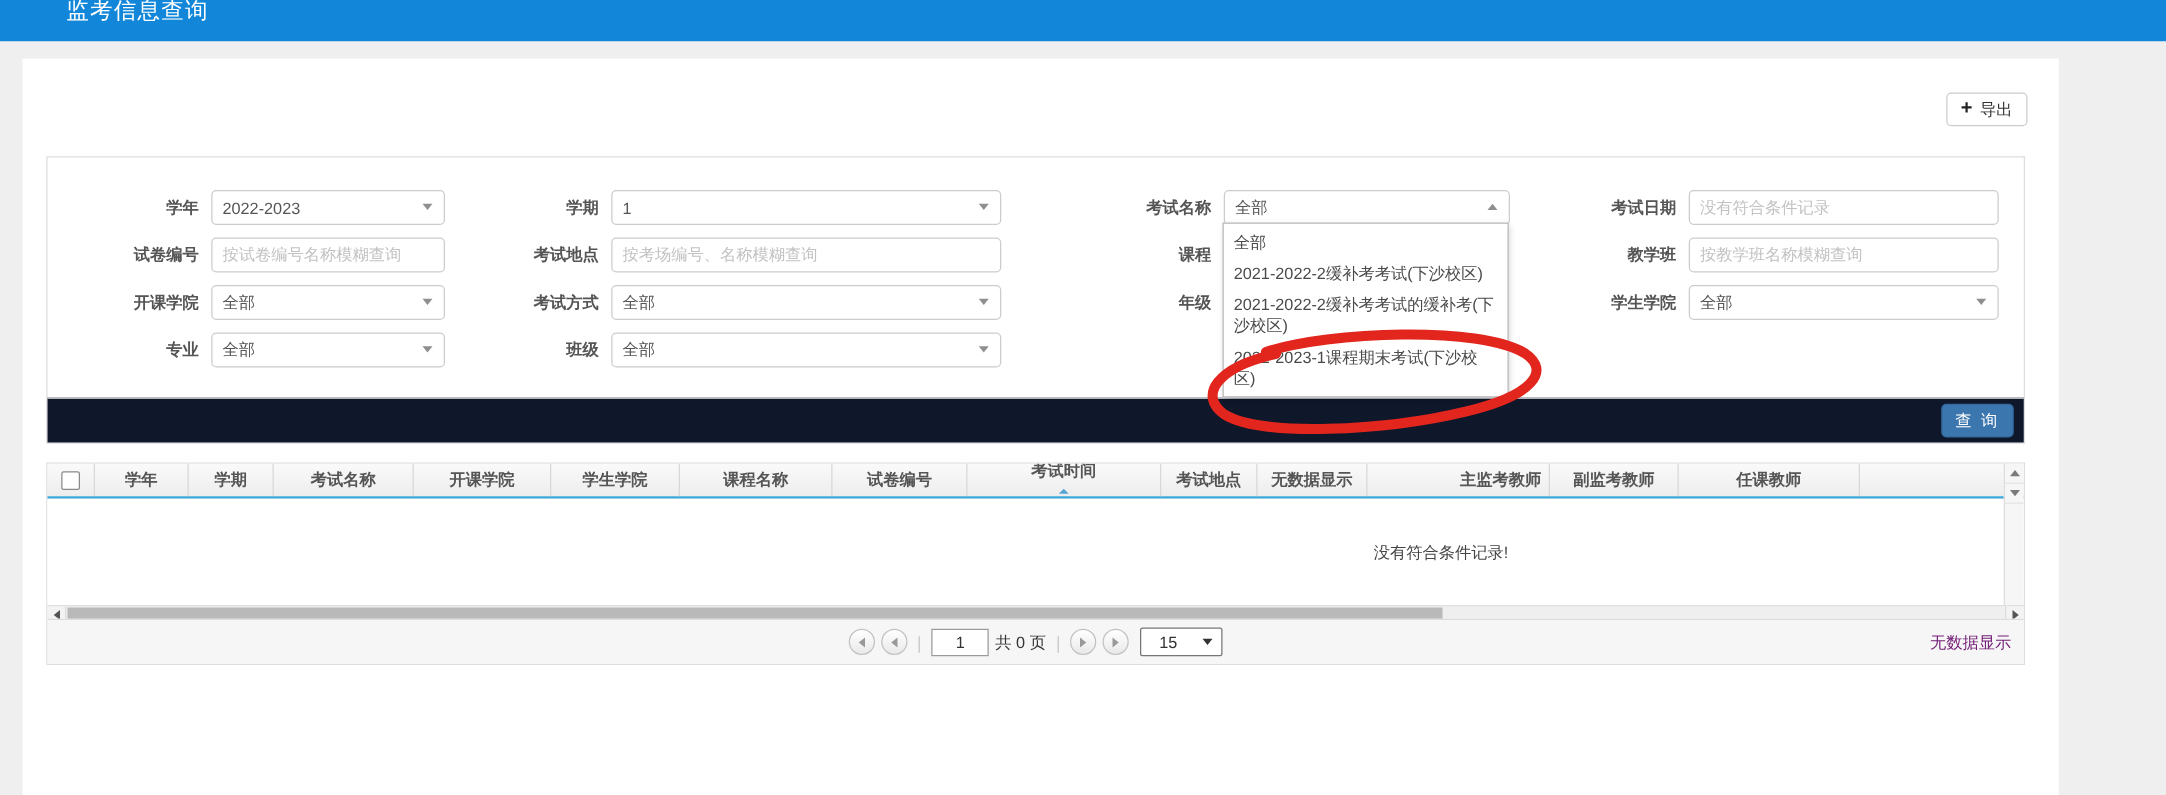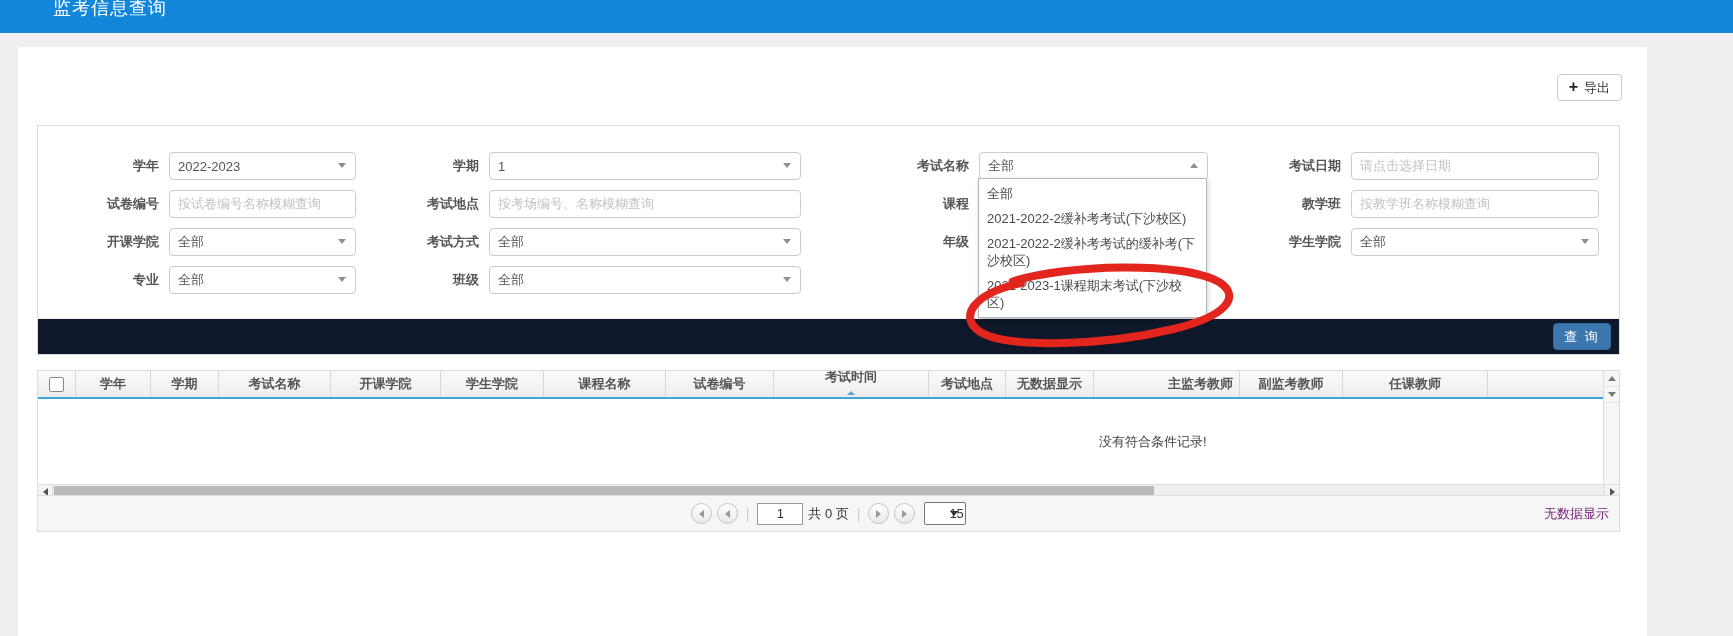--- a/index.html
+++ b/index.html
@@ -73,22 +73,22 @@
   .pager{position:absolute;left:0;right:0;bottom:0;height:35px;background:#f6f6f6;border-top:1px solid #ddd;
          display:flex;align-items:center;justify-content:center;gap:5px;font-size:13px;color:#333}
   .pcirc{width:21px;height:21px;border-radius:50%;border:1px solid #c2c2c2;background:linear-gradient(#fff,#e9e9e9);
          display:flex;align-items:center;justify-content:center;cursor:pointer;gap:1px;box-sizing:border-box}
   .pcirc i{width:0;height:0;display:block}
   .tl{border-top:4px solid transparent;border-bottom:4px solid transparent;border-right:5px solid #999}
   .tr{border-top:4px solid transparent;border-bottom:4px solid transparent;border-left:5px solid #999}
   .bar{width:2px;height:8px;background:#999}
   .psep{color:#ccc;margin:0 3px;font-size:14px}
   .pinput{width:40px;height:18px;border:1px solid #9a9a9a;text-align:center;font-size:13px;font-family:inherit;background:#fff;color:#333}
-  .psel{width:42px;height:23px;border:1px solid #767676;border-radius:2px;background:#fff;display:flex;
-        align-items:center;padding-left:24px;position:relative;cursor:pointer;box-sizing:border-box;margin-left:4px}
+  .psel{width:66px;height:23px;border:1px solid #767676;border-radius:2px;background:#fff;display:flex;
+        align-items:center;padding-left:14px;position:relative;cursor:pointer;box-sizing:border-box;margin-left:4px}
   .chev{position:absolute;right:7px;width:0;height:0;border-left:4px solid transparent;border-right:4px solid transparent;border-top:5px solid #333}
   .nodata{position:absolute;right:10px;top:50%;transform:translateY(-50%);font-size:13px;color:#701a75}
 </style>
 </head>
 <body>
 
 <div class="topbar">
   <div class="ttl">监考信息查询</div>
 </div>
 
@@ -118,21 +118,21 @@
         <div class="flabel">考试名称</div>
         <div class="fcell">
           <div class="fbox">
             <span class="fval">全部</span>
             <i class="arr up"></i>
           </div>
         </div>
         <div class="flabel">考试日期</div>
         <div class="fcell">
           <div class="fbox ph">
-            <span class="fval">请点击选择日期</span>
+            <span class="fval">没有符合条件记录</span>
           </div>
         </div>
         <div class="flabel">试卷编号</div>
         <div class="fcell">
           <div class="fbox ph">
             <span class="fval">按试卷编号名称模糊查询</span>
           </div>
         </div>
         <div class="flabel">考试地点</div>
         <div class="fcell">

